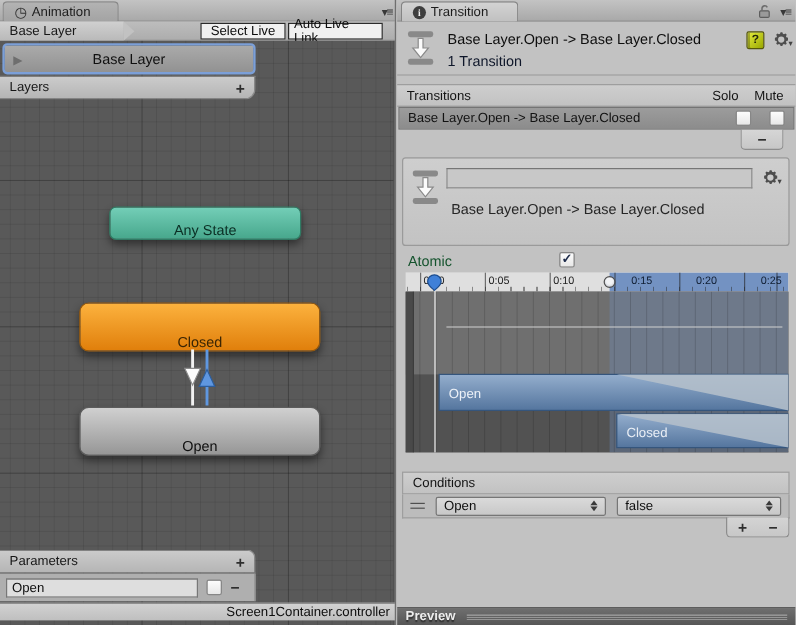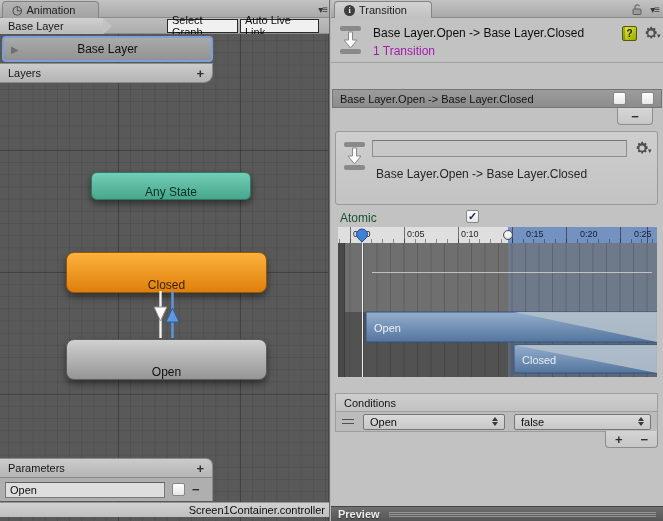--- a/index.html
+++ b/index.html
@@ -84,21 +84,21 @@
   .tab-inspector { left:3px; width:98px; }
   .info-icon { width:11px; height:11px; border-radius:50%; background:#3e3e3e; color:#f0f0f0;
     font-size:8px; font-weight:bold; display:flex; align-items:center; justify-content:center;
     font-family:"Liberation Serif",serif; flex:none; }
   .lock-icon { position:absolute; right:20px; top:3px; }
 
   .rheader { left:0; top:18px; width:332px; height:45px; border-bottom:1px solid #a0a0a0; }
   .trans-icon { position:absolute; }
   .ti-1 { left:8px; top:7px; }
   .rtitle { position:absolute; left:42px; top:8px; font-size:12px; color:#0d0d0d; white-space:nowrap; }
-  .rsub { position:absolute; left:42px; top:26px; font-size:12px; color:#a21caf; }
+  .rsub { position:absolute; left:42px; top:26px; font-size:12px; color:#0f172a; }
   .book-icon { position:absolute; left:291px; top:8px; width:15px; height:15px;
     background:linear-gradient(135deg,#e4ec3e,#9aa800); border:1px solid #55570a; border-radius:2px;
     box-shadow:inset 2px 0 0 rgba(0,0,0,0.25); display:flex; align-items:center; justify-content:center;
     color:#23250a; font-size:10px; font-weight:bold; }
   .gear-wrap { position:absolute; display:flex; align-items:flex-end; cursor:default; }
   .g-1 { left:313px; top:8px; }
   .gear-caret { font-size:7px; color:#444; margin-left:-1px; }
 
   .trans-header { left:0; top:70px; width:332px; height:19px;
     background:linear-gradient(#cecece,#c2c2c2); border-top:1px solid #9e9e9e; border-bottom:1px solid #9e9e9e;
@@ -185,21 +185,21 @@
     </div>
     <span class="pane-menu">▾≡</span>
   </div>
 
   <div class="abs ltoolbar">
     <div class="crumb">
       <span>Base Layer</span>
     </div>
     <div class="crumb-arrow"></div>
     <div class="tool-btn btn-select-graph">
-      <span>Select Graph</span>
+      <span>Select Live</span>
     </div>
     <div class="tool-btn btn-auto-live">
       <span>Auto Live Link</span>
     </div>
   </div>
 
   <div class="abs graph"></div>
 
   <div class="abs layer-sel">
     <span class="layer-foldout">▶</span>
@@ -272,20 +272,26 @@
     <span class="rsub">1 Transition</span>
     <span class="book-icon">?</span>
     <span class="gear-wrap g-1">
       <svg width="14" height="14" viewBox="0 0 16 16">
           <path fill-rule="evenodd" fill="#4e4e4e" d="M8 5a3 3 0 1 0 0 6 3 3 0 0 0 0-6zm6.5 3.8l-1.6.5c-.1.4-.2.7-.4 1l.8 1.5-1.2 1.2-1.5-.8c-.3.2-.6.3-1 .4l-.5 1.6H7.4l-.5-1.6c-.4-.1-.7-.2-1-.4l-1.5.8-1.2-1.2.8-1.5c-.2-.3-.3-.6-.4-1l-1.6-.5V6.3l1.6-.5c.1-.4.2-.7.4-1l-.8-1.5 1.2-1.2 1.5.8c.3-.2.6-.3 1-.4L7.4.9h1.7l.5 1.6c.4.1.7.2 1 .4l1.5-.8 1.2 1.2-.8 1.5c.2.3.3.6.4 1l1.6.5v1.5z"></path>
         </svg>
       <span class="gear-caret">▾</span>
     </span>
   </div>
 
+  <div class="abs trans-header">
+    <span>Transitions</span>
+    <span class="spacer"></span>
+    <span class="solo">Solo</span>
+    <span class="mute">Mute</span>
+  </div>
   <div class="abs trans-row">
     <span class="label">Base Layer.Open -&gt; Base Layer.Closed</span>
     <span class="cb"></span>
     <span class="cb"></span>
   </div>
   <div class="abs trans-minus">
     <span class="minus-btn">−</span>
   </div>
 
   <div class="abs detail-box">

